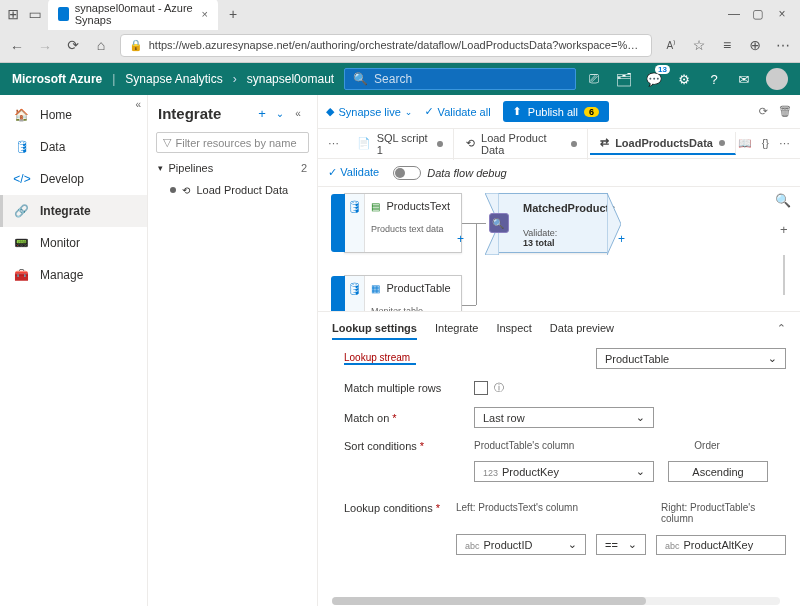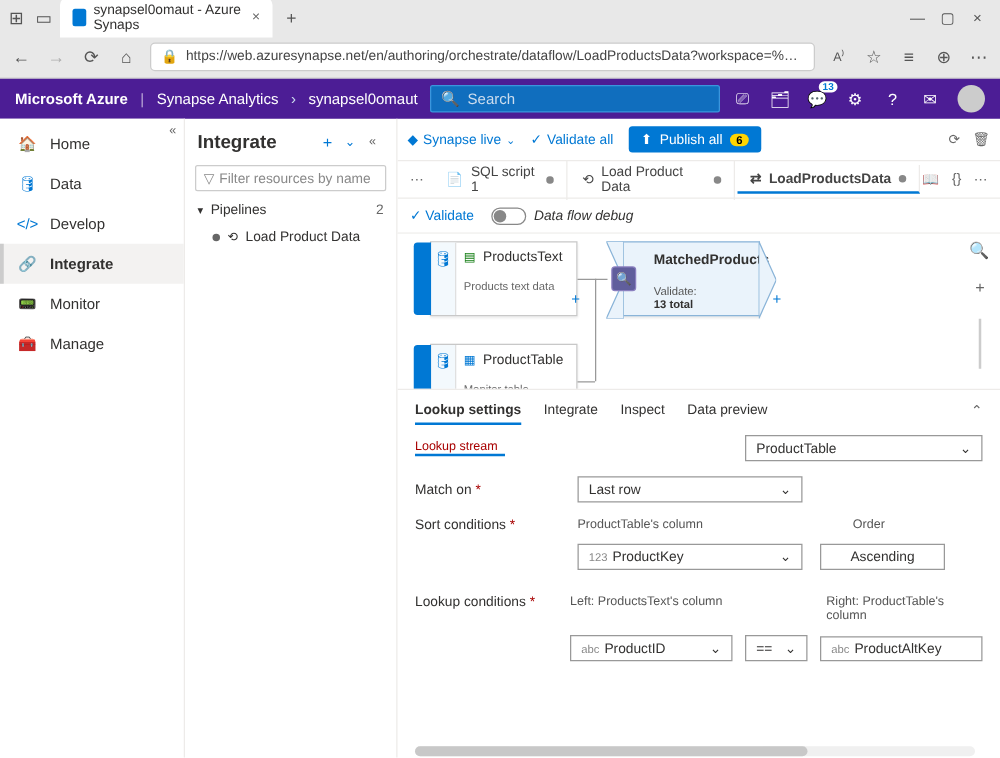--- a/index.html
+++ b/index.html
@@ -12,21 +12,21 @@
   .win-btn { width: 12px; height: 12px; display:flex; align-items:center; justify-content:center; color:#555;}
   .browser-tab { background: #fff; border-radius: 6px 6px 0 0; padding: 4px 10px; display: flex; align-items: center; gap: 6px; font-size: 11px; max-width: 170px; }
   .tab-icon { width: 14px; height: 14px; background: #0078d4; border-radius: 2px; display:inline-block;}
   .new-tab { width: 22px; height: 22px; display:flex; align-items:center; justify-content:center; font-size: 14px; color:#555;}
   .addr-bar { display: flex; align-items: center; height: 34px; padding: 0 8px; gap: 10px; }
   .addr-btn { width: 18px; height: 18px; display:flex; align-items:center; justify-content:center; color:#555; font-size:14px;}
   .url-input { flex: 1; background: #fff; border: 1px solid #ccc; border-radius: 4px; padding: 4px 8px; font-size: 11px; color: #444; display:flex; align-items:center; gap:6px; overflow:hidden; white-space:nowrap;}
   .url-text { overflow:hidden; text-overflow:ellipsis; }
   
   
-  .azure-bar { background: #4c1d95; color: #fff; height: 32px; display: flex; align-items: center; padding: 15px 12px; gap: 10px; font-size: 12px; }
+  .azure-bar { background: #0f766e; color: #fff; height: 32px; display: flex; align-items: center; padding: 15px 12px; gap: 10px; font-size: 12px; }
   .azure-sep { color: rgba(255,255,255,0.6); }
   .azure-search { flex: 1; max-width: 260px; background: #106ebe; border: 1px solid #3a96dd; border-radius: 2px; padding: 3px 8px; display:flex; align-items:center; gap:6px; color:#cde;}
   .azure-icons { display:flex; gap:14px; margin-left:auto; align-items:center;}
   .azure-icon { width:16px; height:16px; display:flex; align-items:center; justify-content:center; color:#fff; font-size:13px;}
   .bell-badge { position:relative; }
   .bell-badge::after { content:"13"; position:absolute; top:-6px; right:-8px; background:#fff; color:#0078d4; border-radius:8px; font-size:8px; padding:0 3px; font-weight:bold;}
   .avatar { width:22px; height:22px; border-radius:50%; background:#ccc;}
   
   
   .main { display:flex; height:calc(606px - 28px - 34px - 32px); }
@@ -88,21 +88,21 @@
   .conn { position:absolute; border-top:1px solid #999; }
   .conn-v { position:absolute; border-left:1px solid #999; }
   
   
   .settings-panel { border-top:1px solid #edebe9; padding:0 14px 8px; font-size:11px; position:relative; height:296px; overflow:hidden;}
   .settings-tabs { display:flex; gap:18px; padding:10px 0 6px;}
   .settings-tabs .stab { padding-bottom:4px; cursor:pointer;}
   .settings-tabs .stab.active { border-bottom:2px solid #0078d4; font-weight:600;}
   .settings-collapse { position:absolute; right:14px; top:10px; color:#666;}
   .form-row { display:flex; align-items:center; padding:6px 0;}
-  .form-label { width:130px; color:#323130; font-size:11px;}
+  .form-label { width:130px; color:#323130; font-size:11px;margin-left:12px;}
   .req::after { content:" *"; color:#a80000;}
   .form-select { border:1px solid #999; padding:3px 8px; min-width:180px; display:flex; align-items:center; justify-content:space-between; background:#fff; font-size:11px;}
   .form-select.small { min-width:50px;}
   .checkbox { width:14px; height:14px; border:1px solid #666; background:#fff;}
   .info-i { color:#666; margin-left:6px; font-size:10px;}
   .prefix-tag { font-size:9px; color:#888; margin-right:4px;}
   .scroll-x { position:absolute; bottom:2px; left:14px; right:20px; height:8px; background:#f0f0f0; border-radius:4px;}
   .scroll-thumb { position:absolute; left:0; width:70%; height:100%; background:#c8c8c8; border-radius:4px;}
   
   svg { display:block; }
@@ -348,20 +348,25 @@
 
       <div class="form-row" style="margin-top:-4px;">
         <div class="form-label" style="color:#a80000;font-size:10px;border-bottom:2px solid #0078d4;width:auto;padding-right:6px;">Lookup stream</div>
         <div style="flex:1;"></div>
         <div class="form-select" style="min-width:190px;">
           <span>ProductTable</span>
             <span>⌄</span>
         </div>
       </div>
 
+      <div class="form-row">
+        <div class="form-label">Match multiple rows</div>
+        <div class="checkbox"></div>
+        <span class="info-i">ⓘ</span>
+      </div>
 
       <div class="form-row">
         <div class="form-label req">Match on</div>
         <div class="form-select">
           <span>Last row</span>
             <span>⌄</span>
         </div>
       </div>
 
       <div class="form-row" style="align-items:flex-start;">

